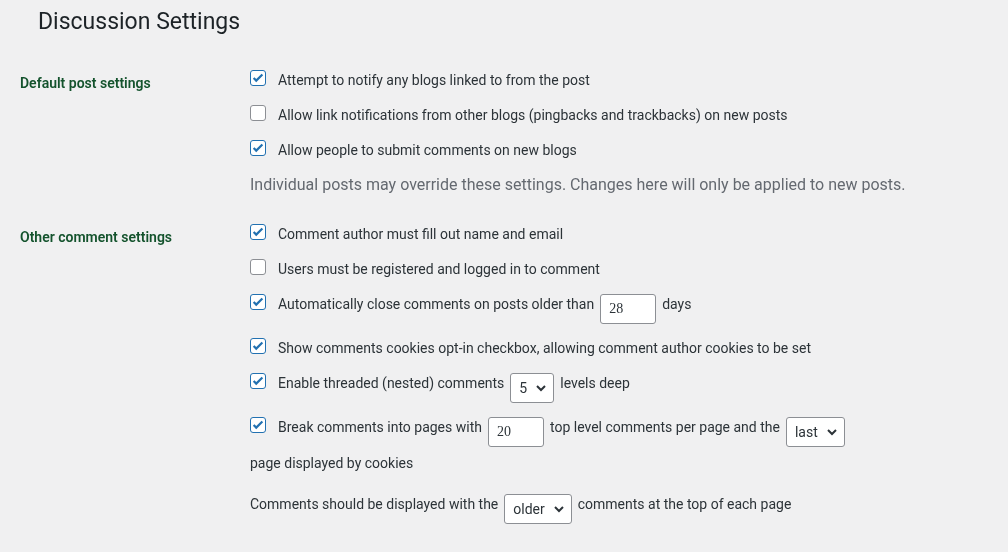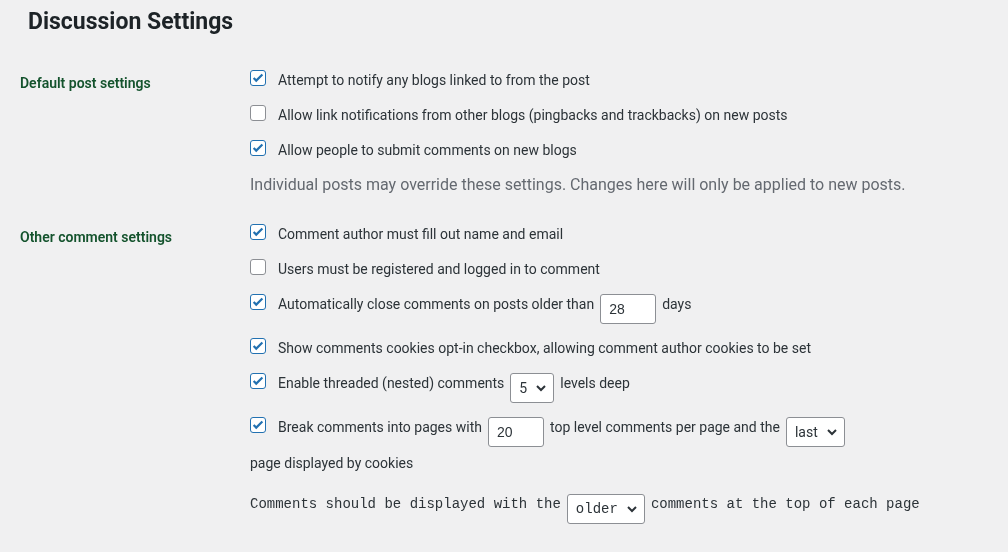--- a/index.html
+++ b/index.html
@@ -5,23 +5,23 @@
     * { box-sizing: border-box; margin: 0; padding: 0; }
     body {
       background: #f0f0f1;
       font-family: -apple-system, BlinkMacSystemFont, "Segoe UI", Roboto, "Helvetica Neue", Arial, sans-serif;
       font-size: 14px;
       color: #3c434a;
       padding: 0 20px;
     }
     h1 {
       font-size: 23px;
-      font-weight: 700;
+      font-weight: 400;
       color: #1d2327;
-      margin: 8px 0 20px 8px;
+      margin: 8px 0 20px 18px;
     }
     .form-table {
       width: 100%;
       border-collapse: collapse;
     }
     .form-table th {
       text-align: left;
       vertical-align: top;
       font-weight: 600;
       color: #14532d;
@@ -33,21 +33,21 @@
       padding: 15px 10px;
       vertical-align: top;
     }
     .option-row {
       display: flex;
       flex-wrap: wrap;
       margin-bottom: 14px;
       gap: 6px;
       line-height: 1.5;
     }
-    .option-row:last-child { margin-bottom: 0; font-family: Liberation Mono, monospace; }
+    .option-row:last-child { margin-bottom: 0; }
     .checkbox {
       width: 16px;
       height: 16px;
       border: 1px solid #8c8f94;
       border-radius: 3px;
       background: #fff;
       display: inline-flex;
       align-items: center;
       justify-content: center;
       flex-shrink: 0;
@@ -76,20 +76,21 @@
     }
     .num-input {
       width: 56px;
       height: 30px;
       border: 1px solid #8c8f94;
       border-radius: 3px;
       background: #fff;
       padding: 0 8px;
       font-size: 14px;
       color: #2c3338;
+      font-family: Liberation Serif, serif;
     }
     .select {
       height: 30px;
       border: 1px solid #8c8f94;
       border-radius: 3px;
       background: #fff;
       padding: 0 26px 0 8px;
       font-size: 14px;
       color: #2c3338;
       position: relative;

